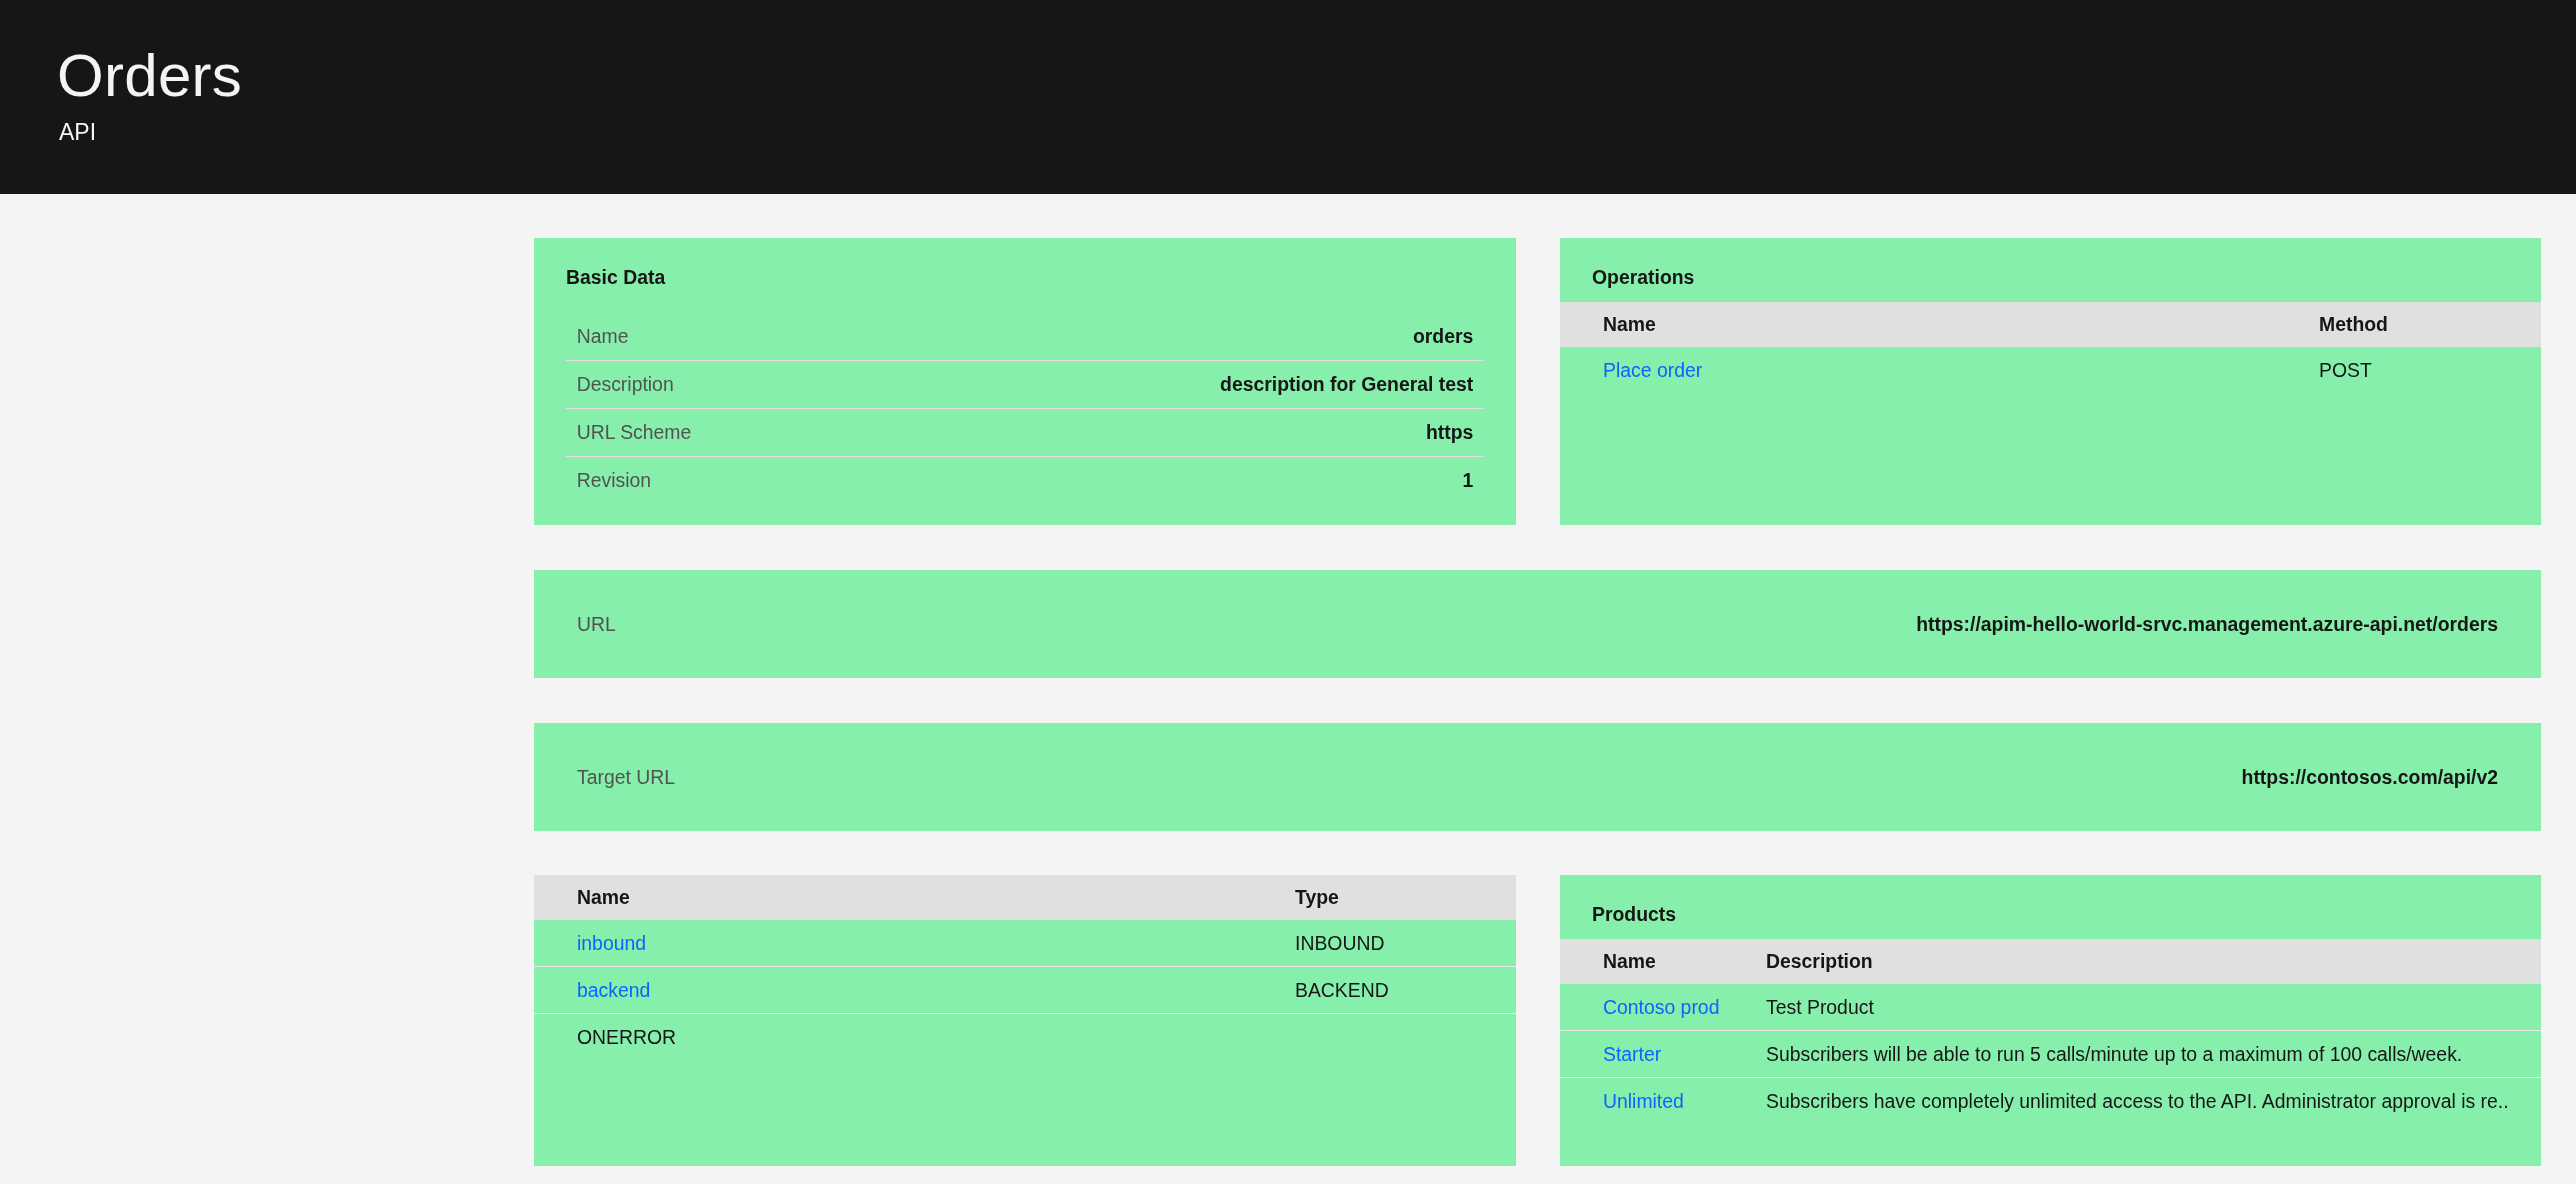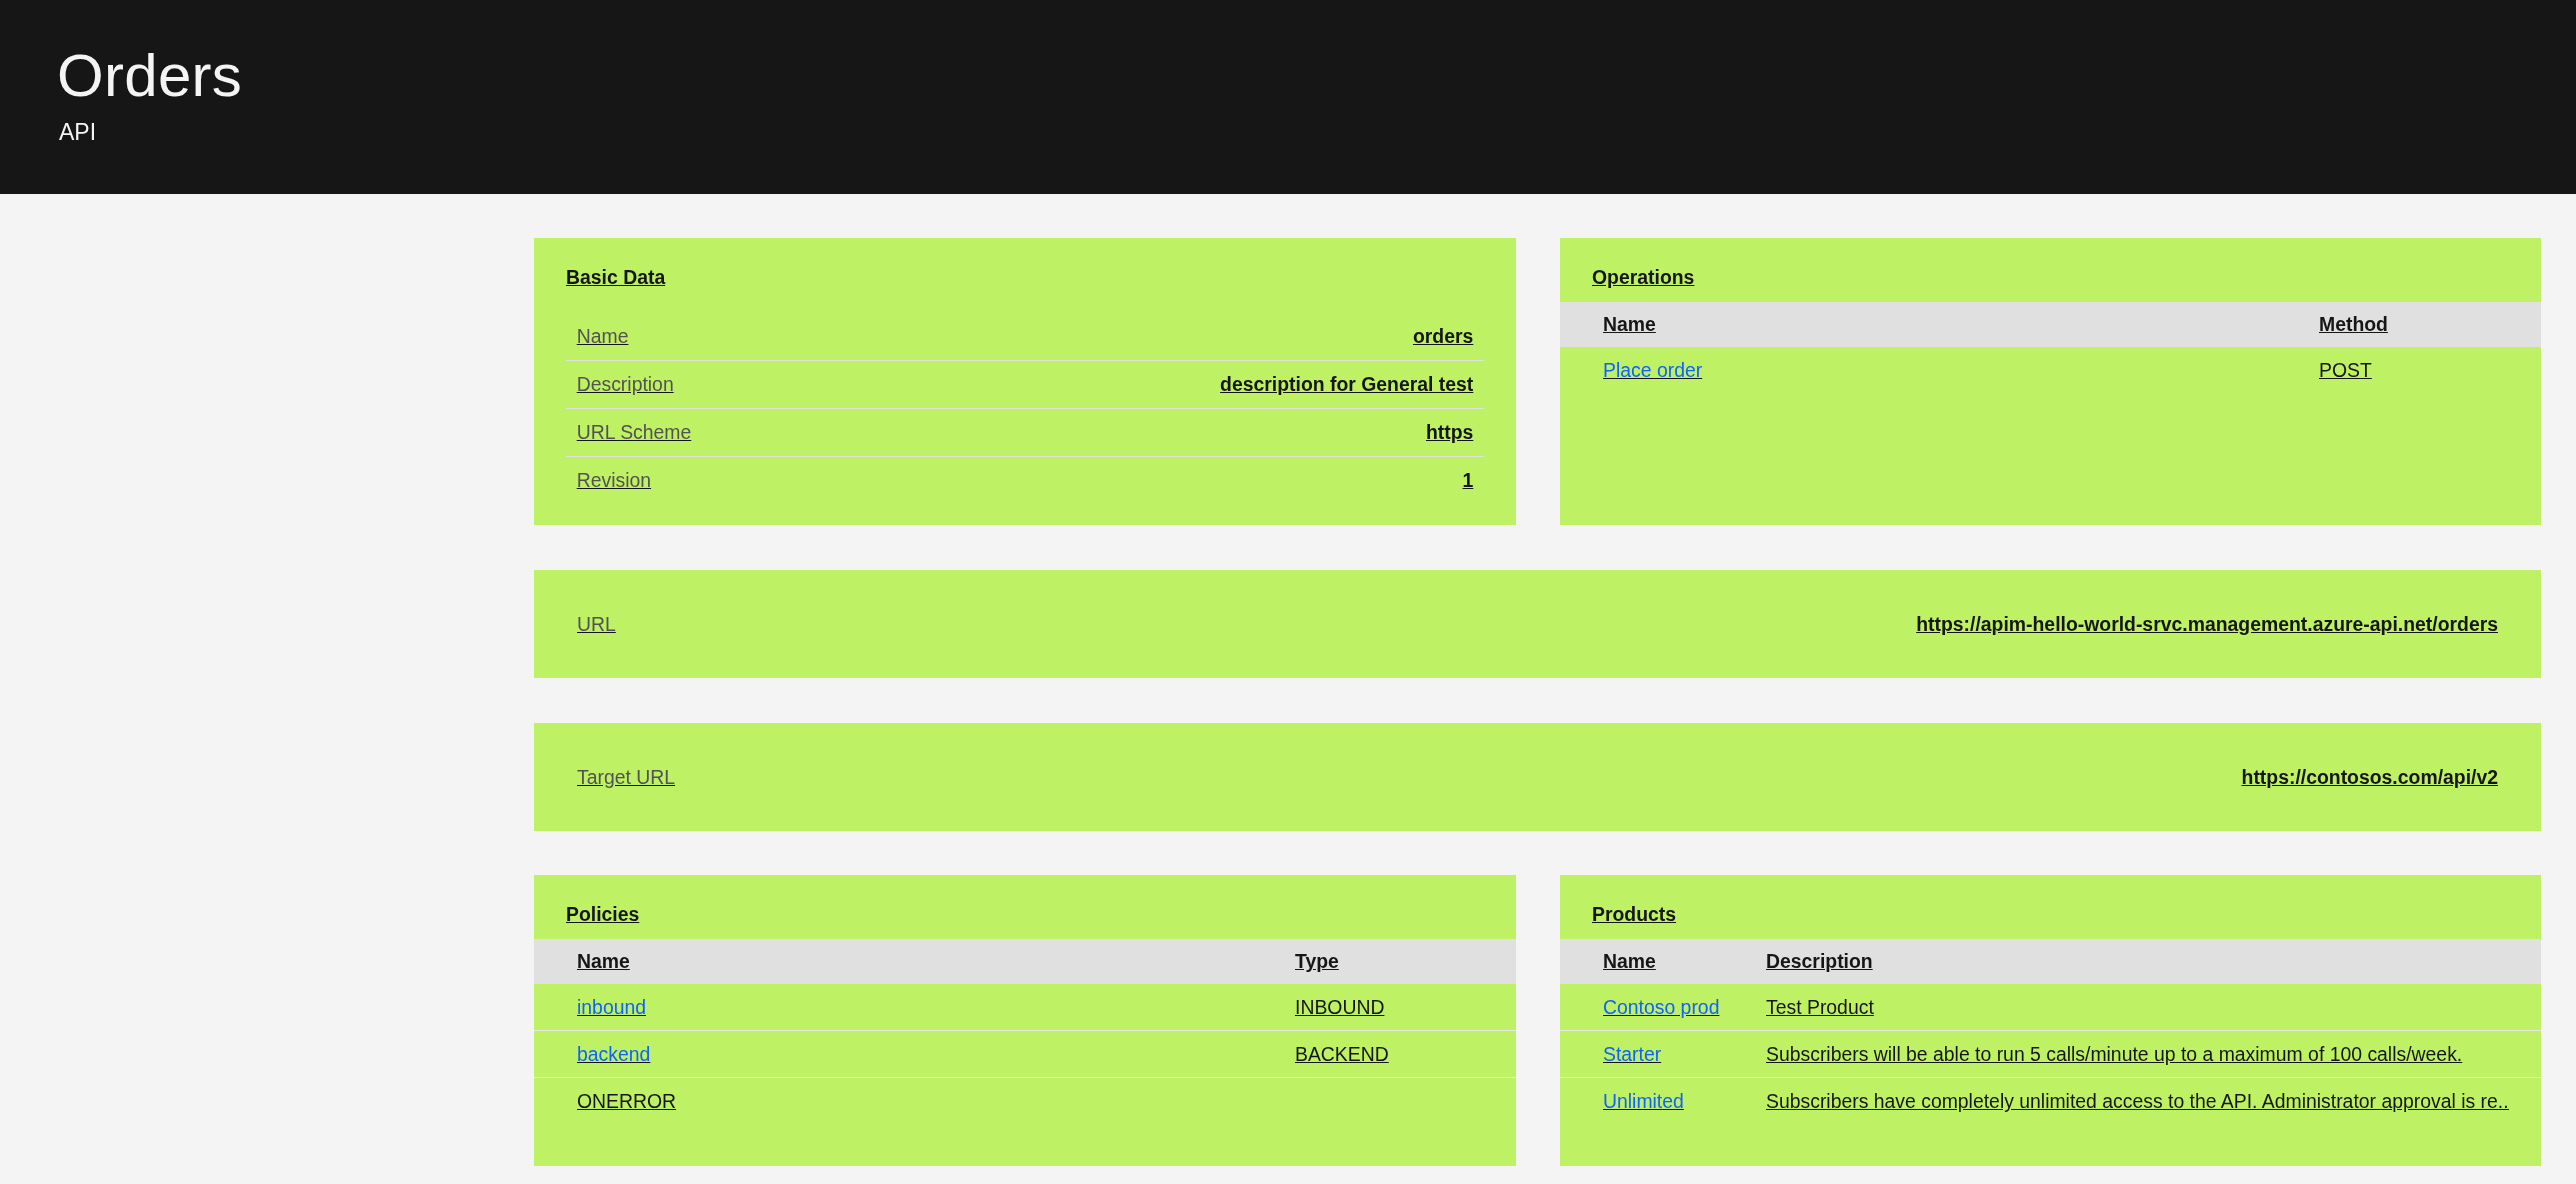--- a/index.html
+++ b/index.html
@@ -34,23 +34,22 @@
   .page-header .subtitle {
     position: absolute;
     left: 59px; top: 119px;
     font-size: 23px;
     font-weight: 400;
   }
 
   
   .card {
     position: absolute;
-    background: #bef264;
+    background: #86efac;
     font-size: 19.4px;
-    text-decoration: underline;
   }
   #basic-card    { left: 534px;  top: 238px;  width: 982px; height: 287px; }
   #ops-card      { left: 1560px; top: 238px;  width: 981px; height: 287px; }
   #url-card      { left: 534px;  top: 570px;  width: 2007px; height: 108px; }
   #target-card   { left: 534px;  top: 723px; width: 2007px; height: 108px; }
   #policies-card { left: 534px;  top: 875px; width: 982px; height: 291px; }
   #products-card { left: 1560px; top: 875px; width: 981px; height: 291px; }
 
   .card-title {
     margin: 0;
@@ -162,21 +161,20 @@
 </section>
 
 <section id="target-card" class="card">
   <div class="kv-single">
     <span class="kv-label">Target URL</span>
     <span class="kv-value">https://contosos.com/api/v2</span>
   </div>
 </section>
 
 <section id="policies-card" class="card">
-  <h2 class="card-title tbl-title">Policies</h2>
   <div class="thead tgrid pol-grid">
     <span class="cell">Name</span>
     <span class="cell">Type</span>
   </div>
   <div class="trow tgrid pol-grid">
     <span class="cell"><a class="link">inbound</a></span>
     <span class="cell">INBOUND</span>
   </div>
   <div class="trow tgrid pol-grid">
     <span class="cell"><a class="link">backend</a></span>

